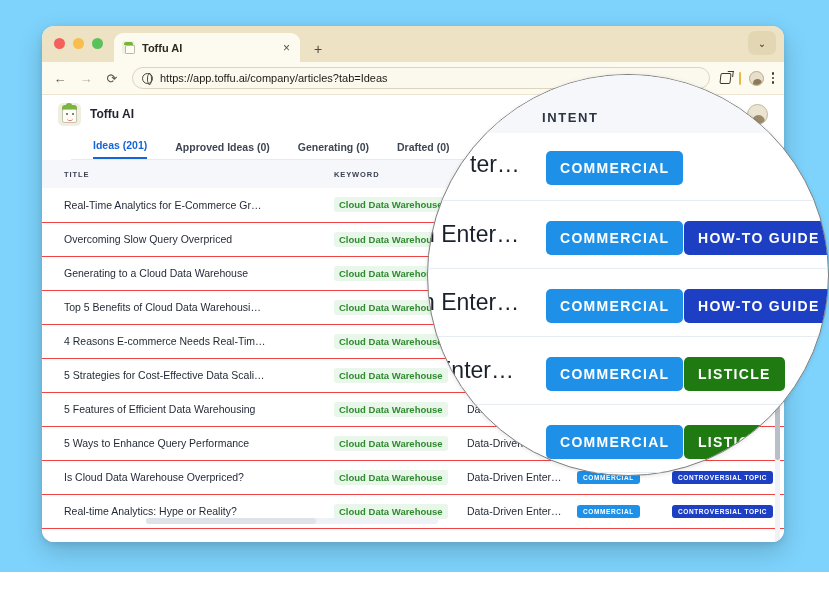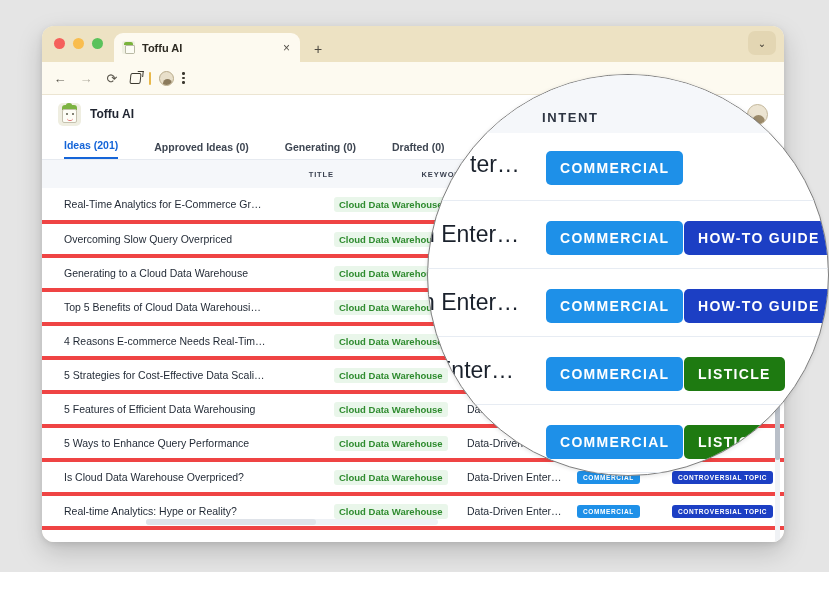--- a/index.html
+++ b/index.html
@@ -7,21 +7,21 @@
     margin: 0; padding: 0;
     width: 829px; height: 600px;
     background: #ffffff;
     font-family: "Liberation Sans", sans-serif;
     overflow: hidden;
   }
 
   #stage {
     position: relative;
     width: 829px; height: 572px;
-    background: #e5e5e5;
+    background: #7dd3fc;
     overflow: hidden;
   }
 
   
   .browser {
     position: absolute;
     left: 42px; top: 26px;
     width: 742px; height: 516px;
     border-radius: 12px;
     background: #faf6e9;
@@ -231,25 +231,26 @@
   }
   .avatar-app::after {
     content:""; position:absolute; left: 4px; top: 10px;
     width: 13px; height: 13px; border-radius: 50% 50% 0 0;
     background: #9b8a6a;
   }
 
   
   .tabsrow {
     display: flex; align-items: flex-end;
-    gap: 36px;
+    gap: 28px;
     padding: 0 22px;
     height: 27px;
     border-bottom: 1px solid #e6eaf0;
     background: #fff;
+    margin-left: 29px;
   }
   .vtab {
     font-size: 10.5px;
     color: #3e4652;
     font-weight: 600;
     padding-bottom: 6px;
     white-space: nowrap;
   }
   .vtab.active { color: #1565d8; border-bottom: 2px solid #1565d8; }
 
@@ -259,28 +260,28 @@
     width: 100%;
     border-collapse: collapse;
     table-layout: fixed;
   }
   table.grid thead th {
     background: #f5f7fa;
     font-size: 7.5px;
     letter-spacing: 0.9px;
     font-weight: 700;
     color: #3a4150;
-    text-align: right;
+    text-align: left;
     padding: 9px 0 9px 0;
     height: 28px;
   }
   table.grid tbody td {
     font-size: 10.5px;
     color: #1f2733;
-    border-bottom: 4px solid #ef4444;
+    border-bottom: 1px solid #ef4444;
     height: 34px;
     padding: 0;
     overflow: hidden;
     white-space: nowrap;
   }
   .c-title { width: 292px; padding-left: 22px !important; }
   .c-kw { width: 133px; }
   .c-intentcol { width: 110px; }
   .c-badge1 { width: 95px; }
   .c-badge2 { width: 112px; }
@@ -443,20 +444,24 @@
 
       <div class="newtab">+</div>
       <div class="winchevron">⌄</div>
     </div>
 
     <div class="toolbar">
       <span class="navbtn">←</span>
       <span class="navbtn fwd">→</span>
       <span class="navbtn">⟳</span>
 
+      <div class="omnibox">
+        <span class="globe"></span>
+        <span class="url">https://app.toffu.ai/company/articles?tab=Ideas</span>
+      </div>
 
       <div class="tb-icons">
         <span class="tb-ico share"></span>
         <span class="divbar"></span>
         <span class="avatar-tb"></span>
         <span class="kebab">
             <i></i>
             <i></i>
             <i></i>
           </span>

